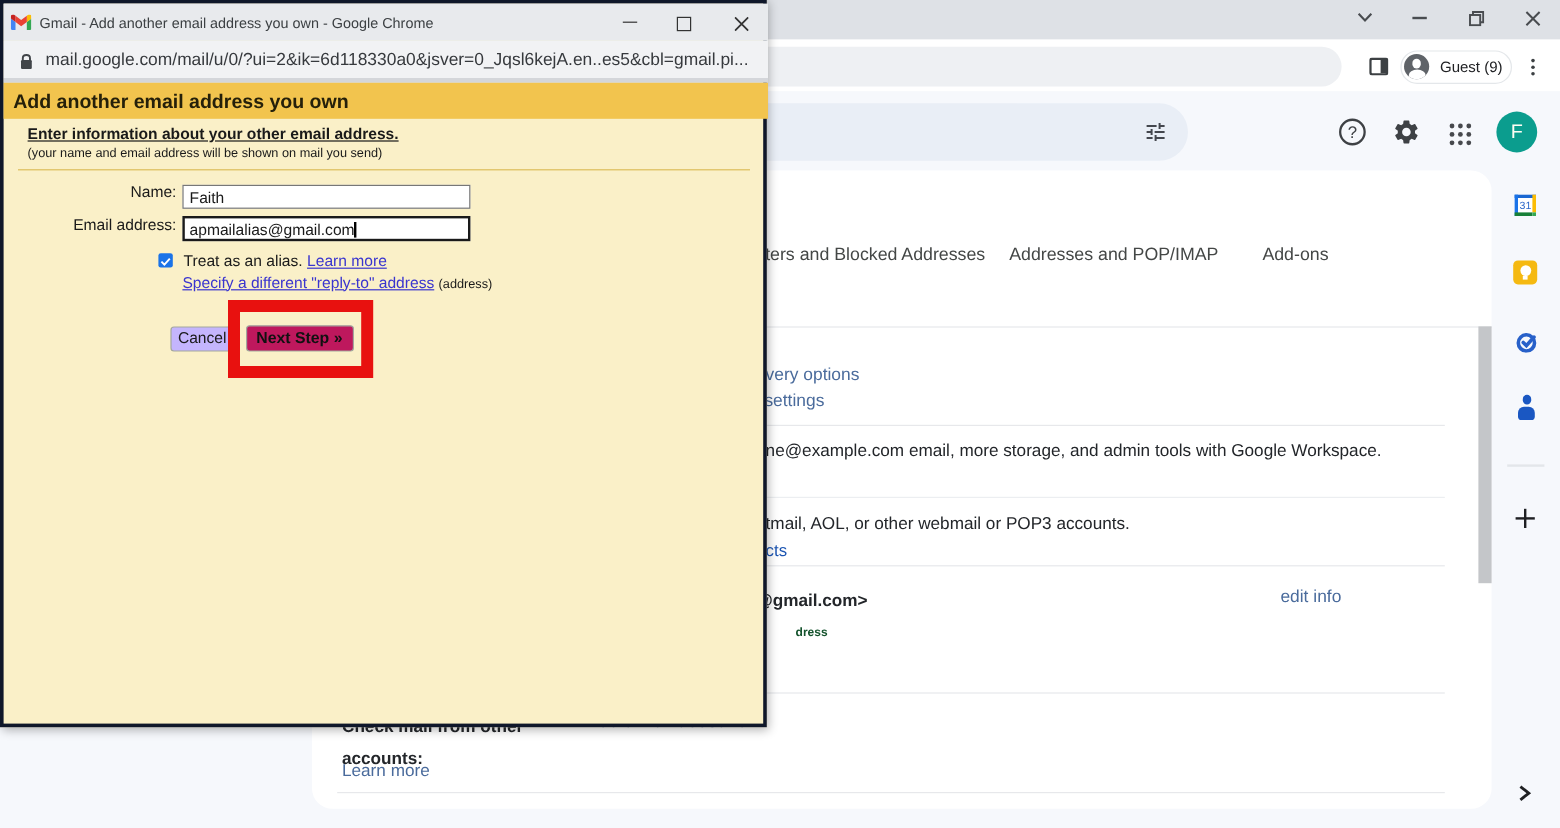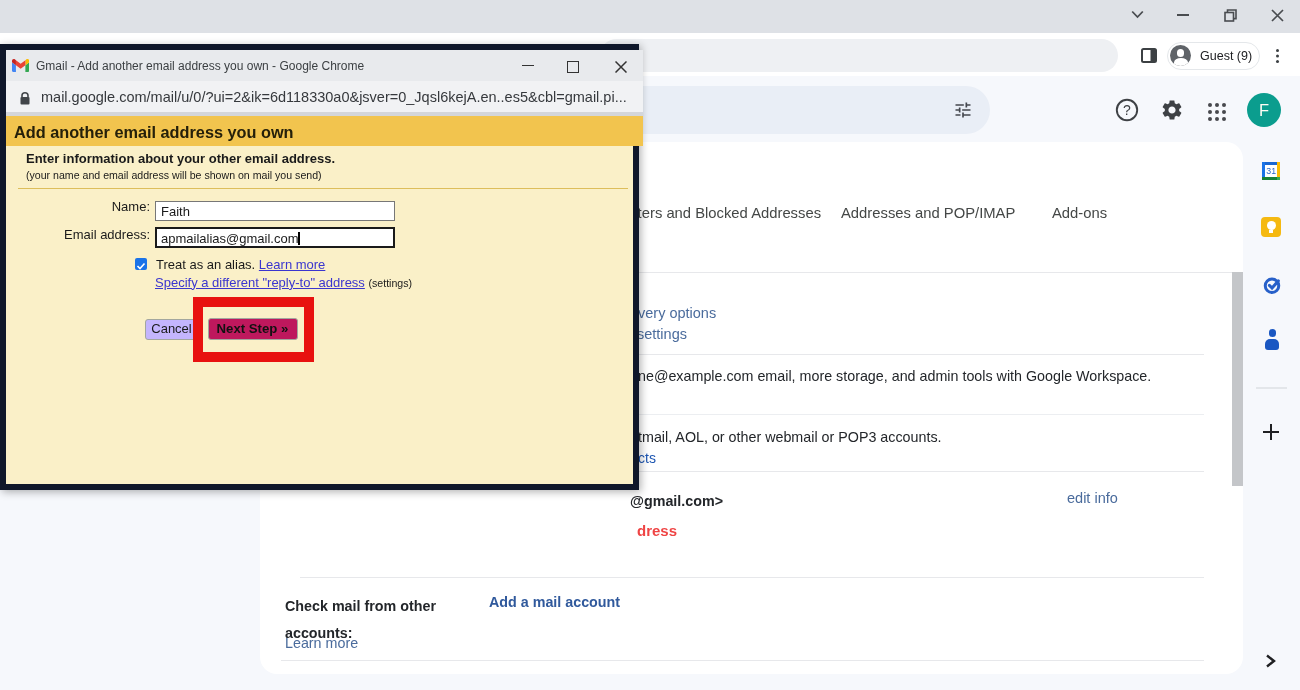--- a/index.html
+++ b/index.html
@@ -75,21 +75,21 @@
   <div class="abs" style="left:300px;top:577px;width:904px;height:1px;background:#e7e8eb;"></div>
   <div class="abs" style="left:281px;top:660px;width:923px;height:1px;background:#e7e8eb;"></div>
 
   <div class="abs" style="left:638px;top:305px;font-size:14.5px;color:#4a6b9c;">very options</div>
   <div class="abs" style="left:637px;top:326px;font-size:14.5px;color:#4a6b9c;">settings</div>
   <div class="abs" style="left:638px;top:367.5px;font-size:14.3px;color:#23262a;">ne@example.com email, more storage, and admin tools with Google Workspace.</div>
   <div class="abs" style="left:638px;top:429px;font-size:14.3px;color:#23262a;">tmail, AOL, or other webmail or POP3 accounts.</div>
   <div class="abs" style="left:638px;top:450px;font-size:14px;color:#1c55b2;font-weight:normal;">cts</div>
   <div class="abs" style="left:630px;top:492.5px;font-size:14.3px;color:#23262a;font-weight:bold;">@gmail.com&gt;</div>
   <div class="abs" style="left:1067px;top:489.5px;font-size:14.5px;color:#4a6b9c;">edit info</div>
-  <div class="abs" style="left:637px;top:522px;font-size:15px;color:#ef4444;font-weight:bold;">dress</div>
+  <div class="abs" style="left:663px;top:522px;font-size:10px;color:#14532d;font-weight:bold;">dress</div>
   <div class="abs" style="left:285px;top:592.5px;font-size:14.3px;color:#23262a;font-weight:bold;line-height:27px;">Check mail from other<br>accounts:</div>
   <div class="abs" style="left:285px;top:635px;font-size:14.3px;color:#4a6b9c;">Learn more</div>
   <div class="abs" style="left:489px;top:594px;font-size:14.3px;color:#30599c;font-weight:bold;">Add a mail account</div>
 
   <div class="abs" style="left:1232px;top:272px;width:11px;height:214px;background:#c4c6c9;"></div>
 
   <svg class="abs" style="left:1262px;top:162px" width="18" height="18" viewBox="0 0 18 18">
     <rect x="0" y="0" width="18" height="18" fill="#fff"></rect>
     <rect x="0" y="0" width="18" height="3" fill="#1967d2"></rect>
     <rect x="0" y="0" width="3" height="18" fill="#1a73e8"></rect>
@@ -116,21 +116,21 @@
 
   <div class="abs" style="left:1256px;top:387px;width:31px;height:1.5px;background:#e3e6ea;"></div>
 
   <div class="abs" style="left:1263px;top:431px;width:16px;height:2px;background:#1f2023;"></div>
   <div class="abs" style="left:1270px;top:424px;width:2px;height:16px;background:#1f2023;"></div>
 
   <svg class="abs" style="left:1264px;top:654px" width="13" height="14" viewBox="0 0 13 14">
       <polyline points="3,1.5 10,7 3,12.5" fill="none" stroke="#1f2023" stroke-width="2.4"></polyline>
     </svg>
 
-  <div class="abs" style="left:0;top:0;width:639px;height:446px;background:#faf0c8;border:6px solid #0f172a;box-sizing:border-box;box-shadow:2px 2px 8px rgba(0,0,0,0.3);margin-top:44px;">
+  <div class="abs" style="left:0;top:0;width:639px;height:606px;background:#faf0c8;border:3px solid #0f172a;box-sizing:border-box;box-shadow:2px 2px 8px rgba(0,0,0,0.3);">
 
     <div class="abs" style="left:0;top:0;width:637px;height:31px;background:#e8eaed;"></div>
 
     <svg class="abs" style="left:6px;top:9px" width="17.3" height="13" viewBox="52 42 88 66">
       <path fill="#4285f4" d="M58 108h14V74L52 59v43c0 3.32 2.69 6 6 6"></path>
       <path fill="#34a853" d="M120 108h14c3.32 0 6-2.69 6-6V59l-20 15"></path>
       <path fill="#fbbc04" d="M120 48v26l20-15v-8c0-7.42-8.47-11.65-14.4-7.2"></path>
       <path fill="#ea4335" d="M72 74V48l24 18 24-18v26L96 92"></path>
       <path fill="#c5221f" d="M52 51v8l20 15V48l-5.6-4.2c-5.94-4.45-14.4-.22-14.4 7.2"></path>
     </svg>
@@ -145,38 +145,38 @@
     <div class="abs" style="left:0;top:62px;width:637px;height:4px;background:#d4d6da;"></div>
     <svg class="abs" style="left:14px;top:42px" width="10" height="13" viewBox="0 0 10 13">
       <path d="M2 5 V3.5 C2 1.8 3.3 0.8 5 0.8 C6.7 0.8 8 1.8 8 3.5 V5" fill="none" stroke="#414549" stroke-width="1.6"></path>
       <rect x="0.5" y="5" width="9" height="7.5" rx="1" fill="#414549"></rect>
     </svg>
     <div class="abs" style="left:35px;top:39px;font-size:14.5px;color:#36393d;white-space:nowrap;">mail.google.com/mail/u/0/?ui=2&amp;ik=6d118330a0&amp;jsver=0_Jqsl6kejA.en..es5&amp;cbl=gmail.pi...</div>
 
     <div class="abs" style="left:0;top:66px;width:637px;height:30px;background:#f2c44e;"></div>
     <div class="abs" style="left:8px;top:73px;font-size:16.3px;font-weight:bold;color:#25200a;">Add another email address you own</div>
 
-    <div class="abs" style="left:20px;top:101px;font-size:13px;font-weight:bold;color:#1a1a1a;">Enter information about your other email address.</div>
+    <div class="abs" style="left:20px;top:101px;font-size:13px;font-weight:bold;color:#1a1a1a;text-decoration:underline;">Enter information about your other email address.</div>
     <div class="abs" style="left:20px;top:118.5px;font-size:10.6px;color:#1a1a1a;">(your name and email address will be shown on mail you send)</div>
     <div class="abs" style="left:12px;top:138px;width:610px;height:1px;background:#ddbe5b;"></div>
 
     <div class="abs" style="left:0px;top:149px;width:144px;text-align:right;font-size:13px;color:#1a1a1a;">Name:</div>
     <div class="abs" style="left:149px;top:151px;width:240px;height:20px;background:#fff;border:1px solid #777;box-sizing:border-box;"></div>
     <div class="abs" style="left:155px;top:154px;font-size:13px;color:#1a1a1a;">Faith</div>
 
     <div class="abs" style="left:0px;top:177px;width:144px;text-align:right;font-size:13px;color:#1a1a1a;">Email address:</div>
     <div class="abs" style="left:149px;top:177px;width:240px;height:21px;background:#fff;border:2px solid #1a1a1a;box-sizing:border-box;"></div>
     <div class="abs" style="left:155px;top:180.5px;font-size:13px;color:#1a1a1a;">apmailalias@gmail.com<span style="display:inline-block;width:1.5px;height:13px;background:#000;vertical-align:-2px;"></span></div>
 
     <div class="abs" style="left:129px;top:208px;width:12px;height:12px;background:#1a73e8;border-radius:2px;">
       <svg width="12" height="12" viewBox="0 0 12 12">
           <polyline points="2.5,6 5,8.5 9.5,3.5" fill="none" stroke="#fff" stroke-width="1.6"></polyline>
         </svg>
     </div>
     <div class="abs" style="left:150px;top:207px;font-size:13px;color:#1a1a1a;text-align:right;">Treat as an alias. <a style="color:#3a35cf;text-decoration:underline;">Learn more</a></div>
-    <div class="abs" style="left:149px;top:224.5px;font-size:13px;"><a style="color:#3a35cf;text-decoration:underline;">Specify a different "reply-to" address</a> <span style="font-size:10.6px;color:#1a1a1a;">(settings)</span></div>
+    <div class="abs" style="left:149px;top:224.5px;font-size:13px;"><a style="color:#3a35cf;text-decoration:underline;">Specify a different "reply-to" address</a> <span style="font-size:10.6px;color:#1a1a1a;">(address)</span></div>
 
     <div class="abs" style="left:139px;top:269px;width:53px;height:21px;background:#c4b5fd;border:1px solid #a3a79e;border-radius:3px;box-sizing:border-box;text-align:center;font-size:13px;color:#1a1a1a;line-height:18px;">Cancel</div>
     <div class="abs" style="left:201.5px;top:268px;width:90px;height:22px;background:#be185d;border:1px solid #a3a79e;border-radius:3px;box-sizing:border-box;text-align:center;font-size:13.2px;font-weight:bold;color:#111;line-height:20px;">Next Step »</div>
     <div class="abs" style="left:186.5px;top:247px;width:121.5px;height:65px;border:10px solid #e8110f;box-sizing:border-box;"></div>
   </div>
 
 </div>
 
 </body></html>

